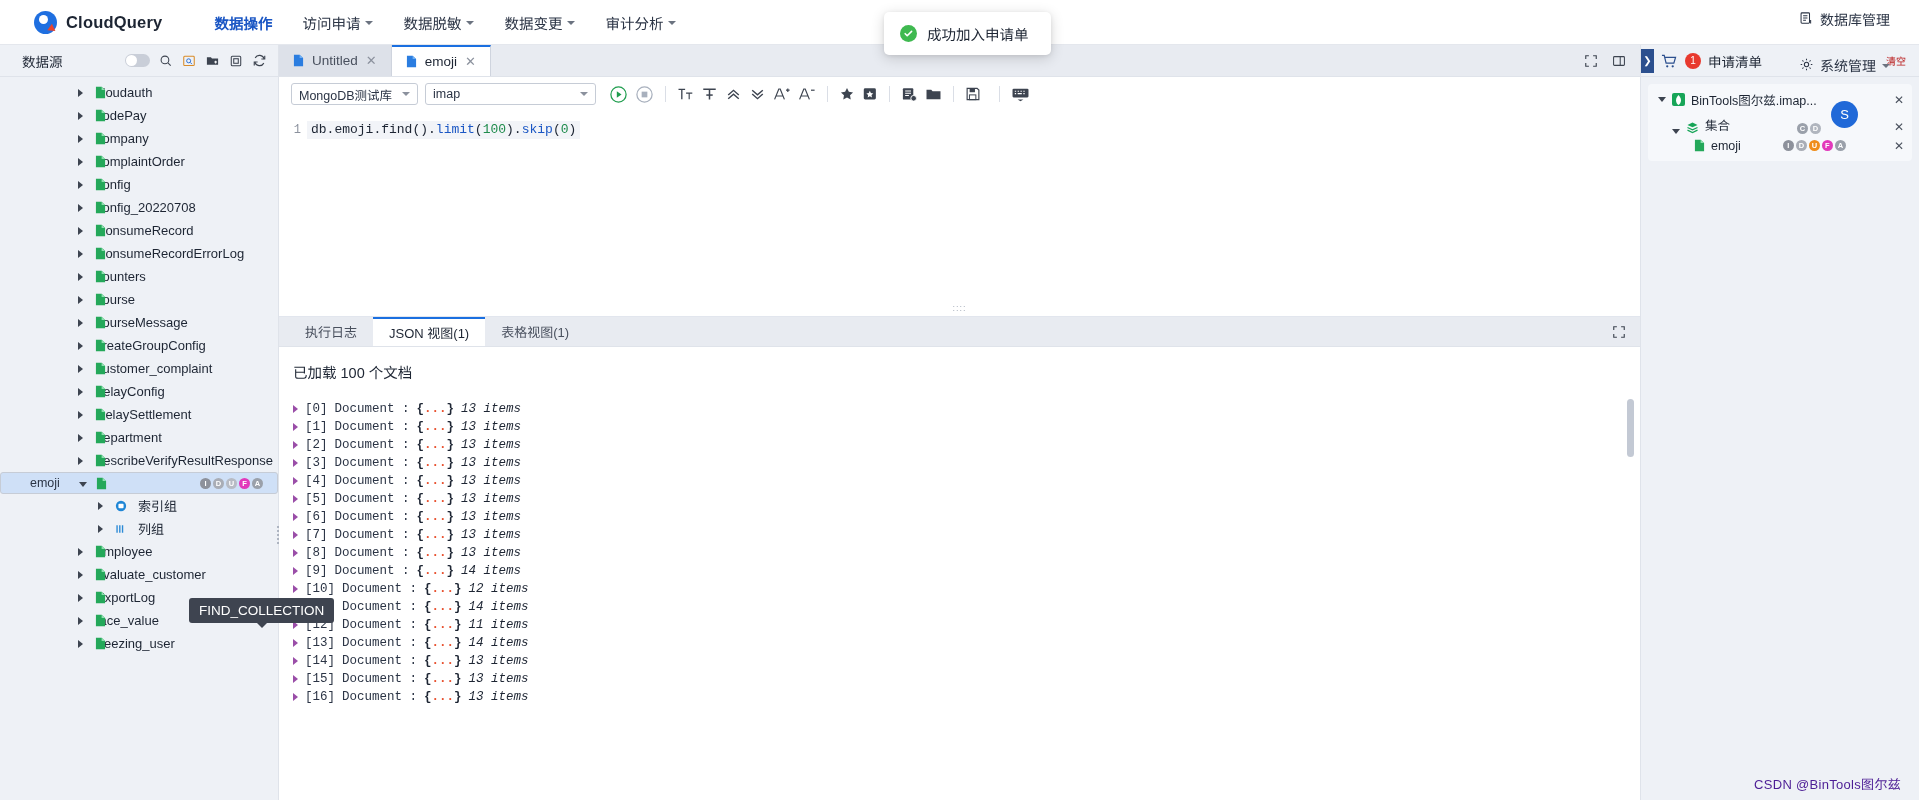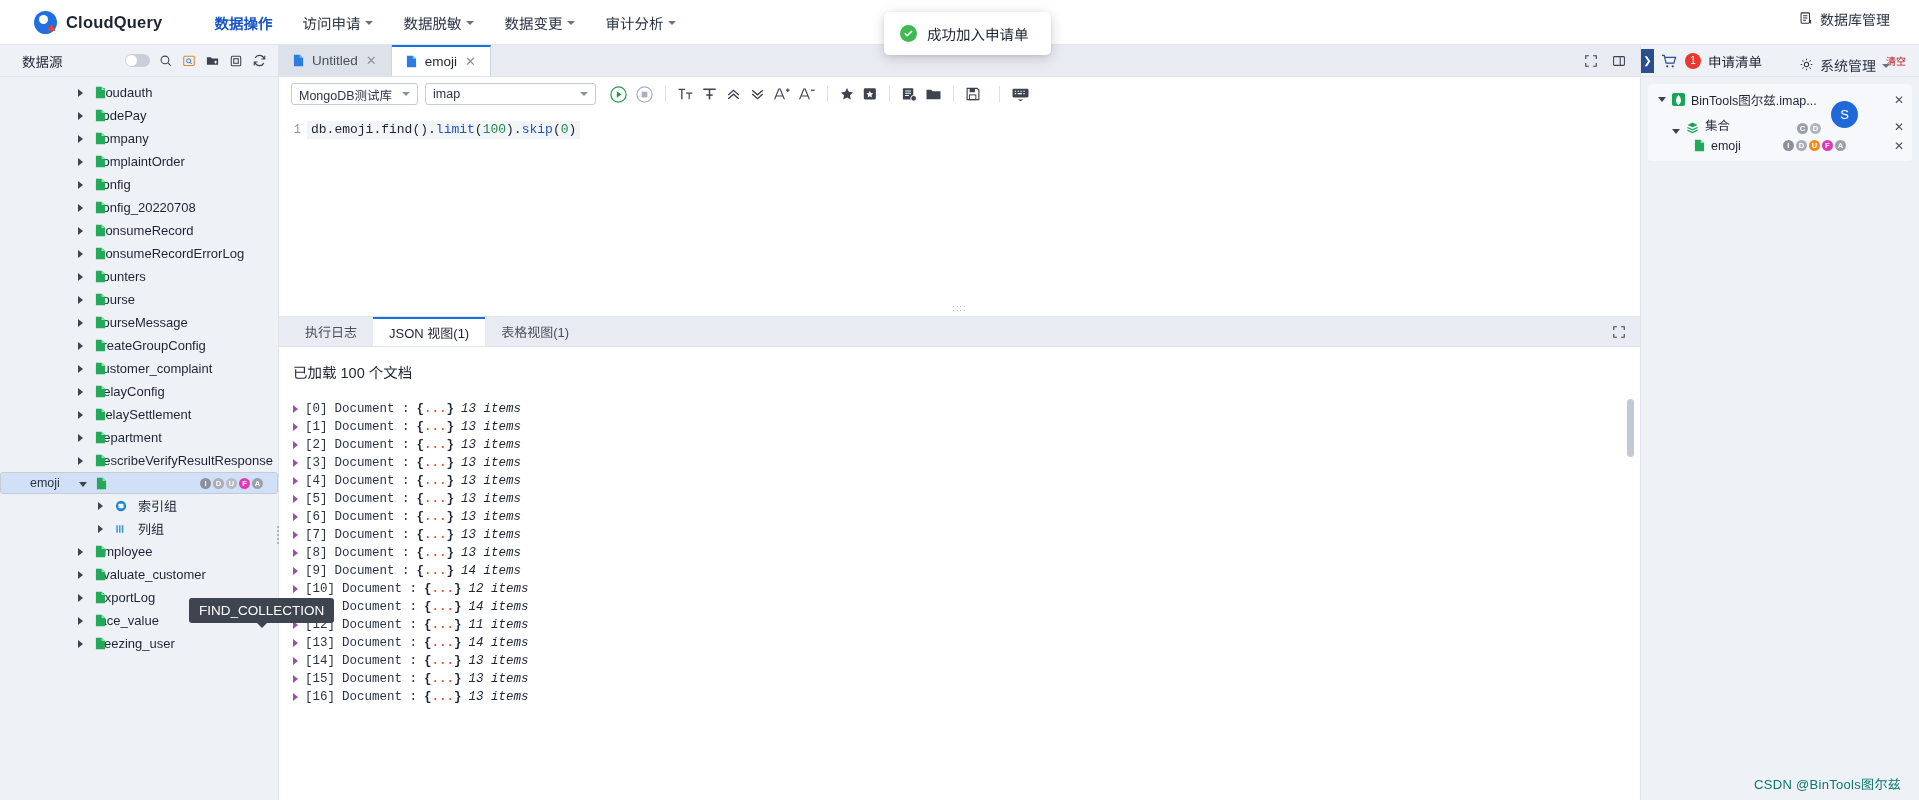--- a/index.html
+++ b/index.html
@@ -252,21 +252,21 @@
   .rnode.l3 { padding-left: 46px; }
   .rnode .rx { margin-left: auto; color: #4a515e; font-size: 12px; cursor: pointer; padding-left: 6px; }
   .rbadges { display: flex; gap: 2px; align-items: center; margin-left: auto; }
   .mongo-ico {
     width: 13px; height: 13px; background: #17a558; border-radius: 2px; flex: none;
     display:flex; align-items:center; justify-content:center;
   }
 
   .watermark {
     position: absolute; right: 18px; bottom: 7px; font-size: 13px;
-    color: #0f766e; z-index: 20; letter-spacing: .3px;
+    color: #4c1d95; z-index: 20; letter-spacing: .3px;
   }
 </style>
 </head>
 <body>
 
 <div class="app">
 
   <div class="topnav">
     <div class="brand">
       <div class="brand-logo"></div>

